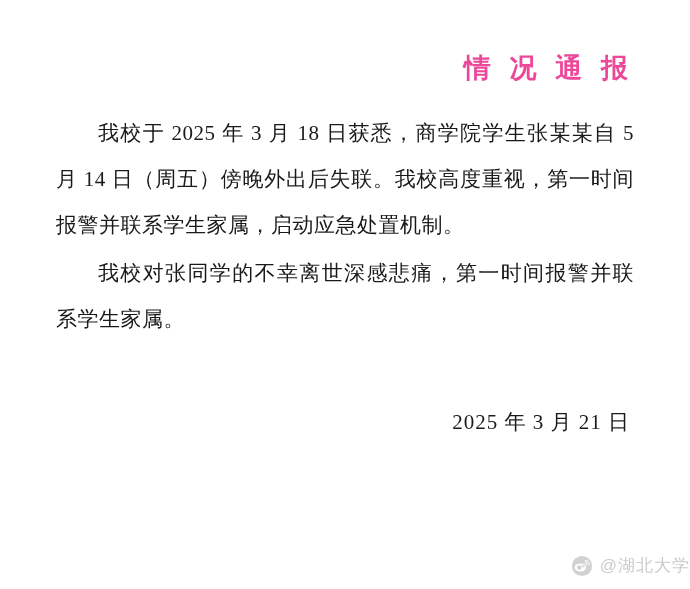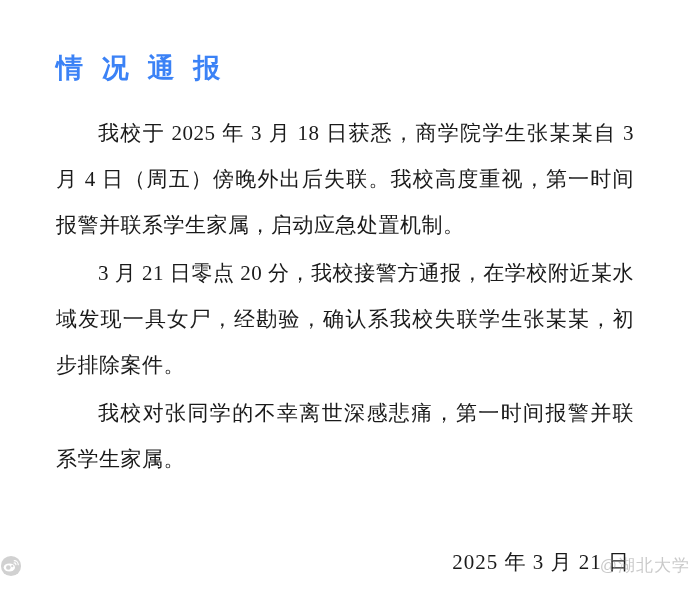--- a/index.html
+++ b/index.html
@@ -16,26 +16,26 @@
     overflow: hidden;
   }
   .page {
     width: 690px;
     height: 589px;
     box-sizing: border-box;
     padding: 36px 56px 0 56px;
     position: relative;
   }
   .doc-title {
-    text-align: left;
+    text-align: right;
     font-size: 27px;
     font-weight: bold;
     letter-spacing: 6px;
     margin: 14px 0 24px 0;
-    color: #3b82f6;
+    color: #ec4899;
     font-family: "Liberation Serif", "DejaVu Serif", serif;
   }
   .para {
     font-size: 21px;
     line-height: 46px;
     text-align: justify;
     text-justify: inter-ideograph;
     text-indent: 42px;
     margin: 0 0 2px 0;
     color: #1a1a1a;
@@ -52,21 +52,21 @@
   .sig-line {
     display: block;
   }
   .watermark {
     position: absolute;
     left: 0;
     right: 0;
     bottom: 12px;
     display: flex;
     align-items: center;
-    justify-content: space-between;
+    justify-content: flex-end;
     gap: 7px;
     opacity: 0.45;
   }
   .weibo-logo {
     width: 22px;
     height: 22px;
     display: block;
   }
   .watermark-text {
     font-size: 17px;
@@ -75,22 +75,21 @@
     letter-spacing: 1px;
   }
 </style>
 </head>
 <body>
 
 <div class="page">
 
   <h1 class="doc-title">情 况 通 报</h1>
 
-  <p class="para">我校于 2025 年 3 月 18 日获悉，商学院学生张某某自 3 月 4 日（周五）傍晚外出后失联。我校高度重视，第一时间报警并联系学生家属，启动应急处置机制。</p>
-  <p class="para">3 月 21 日零点 20 分，我校接警方通报，在学校附近某水域发现一具女尸，经勘验，确认系我校失联学生张某某，初步排除案件。</p>
+  <p class="para">我校于 2025 年 3 月 18 日获悉，商学院学生张某某自 5 月 14 日（周五）傍晚外出后失联。我校高度重视，第一时间报警并联系学生家属，启动应急处置机制。</p>
   <p class="para">我校对张同学的不幸离世深感悲痛，第一时间报警并联系学生家属。</p>
 
   <div class="signature">
     <span class="sig-line">2025 年 3 月 21 日</span>
   </div>
 
   <div class="watermark">
     <span class="weibo-logo">
       <svg class="weibo-logo" viewBox="0 0 24 24" xmlns="http://www.w3.org/2000/svg" aria-hidden="true">
         <circle cx="12" cy="12" r="11" fill="#9a9a9a"></circle>

